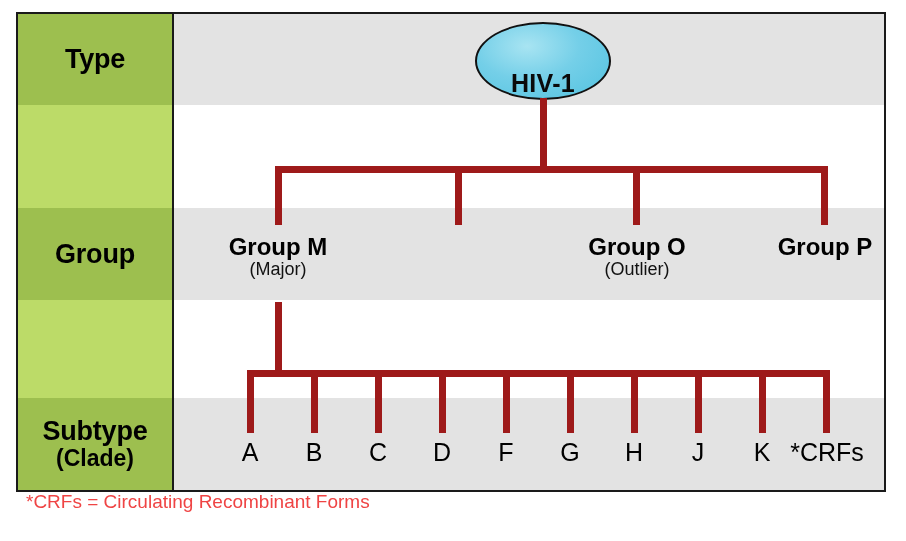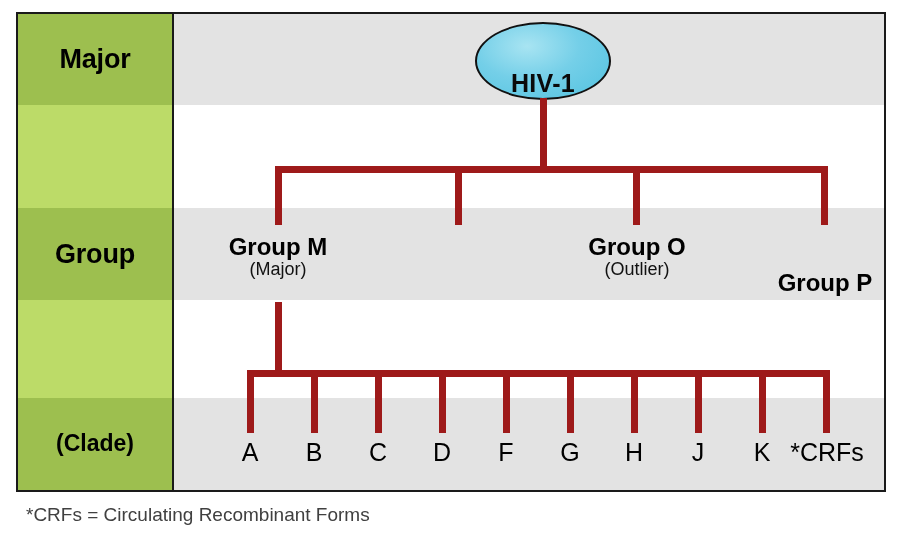--- a/index.html
+++ b/index.html
@@ -144,49 +144,50 @@
     transform: translateX(-50%);
     white-space: nowrap;
     font-size: 25px;
     color: #000000;
   }
 
   
   .footnote {
     position: absolute;
     left: 26px;
-    top: 504px;
+    top: 491px;
     font-size: 19px;
-    color: #404040;
+    color: #ef4444;
     white-space: nowrap;
   }
 </style>
 </head>
 <body>
 
 <div id="stage">
 
   <div class="chart-box">
 
     <div class="band shaded" style="top:0px;   height:91px;"></div>
     <div class="band plain" style="top:91px;  height:103px;"></div>
     <div class="band shaded" style="top:194px; height:92px;"></div>
     <div class="band plain" style="top:286px; height:98px;"></div>
     <div class="band shaded" style="top:384px; height:92px;"></div>
 
     <div class="label-col">
       <div class="label-cell dark" style="top:0px;   height:91px;">
-        <span class="main">Major</span>
+        <span class="main">Type</span>
       </div>
       <div class="label-cell light" style="top:91px;  height:103px;"></div>
       <div class="label-cell dark" style="top:194px; height:92px;">
         <span class="main">Group</span>
       </div>
       <div class="label-cell light" style="top:286px; height:98px;"></div>
       <div class="label-cell dark" style="top:384px; height:92px;">
+        <span class="main">Subtype</span>
         <span class="sub">(Clade)</span>
       </div>
     </div>
 
     <div class="diagram">
 
       <div class="root-node" style="left:301px; top:8px;">
         <span>HIV-1</span>
       </div>
 
@@ -202,21 +203,21 @@
       <div class="group-label" style="left:104px; top:220px;">
         <span class="gname">Group M</span>
         <span class="gsub">(Major)</span>
       </div>
       <div class="group-label" style="left:285px; top:220px;">
       </div>
       <div class="group-label" style="left:463px; top:220px;">
         <span class="gname">Group O</span>
         <span class="gsub">(Outlier)</span>
       </div>
-      <div class="group-label" style="left:651px; top:220px;margin-top:36px;">
+      <div class="group-label" style="left:651px; top:220px;">
         <span class="gname">Group P</span>
         <span class="gsub"></span>
       </div>
 
       <div class="conn v" style="left:101px; top:288px; height:68px;"></div>
 
       <div class="conn h" style="left:73px; top:356px; width:583px;"></div>
 
       <div class="conn v" style="left:73px;  top:356px; height:63px;"></div>
       <div class="conn v" style="left:137px; top:356px; height:63px;"></div>

